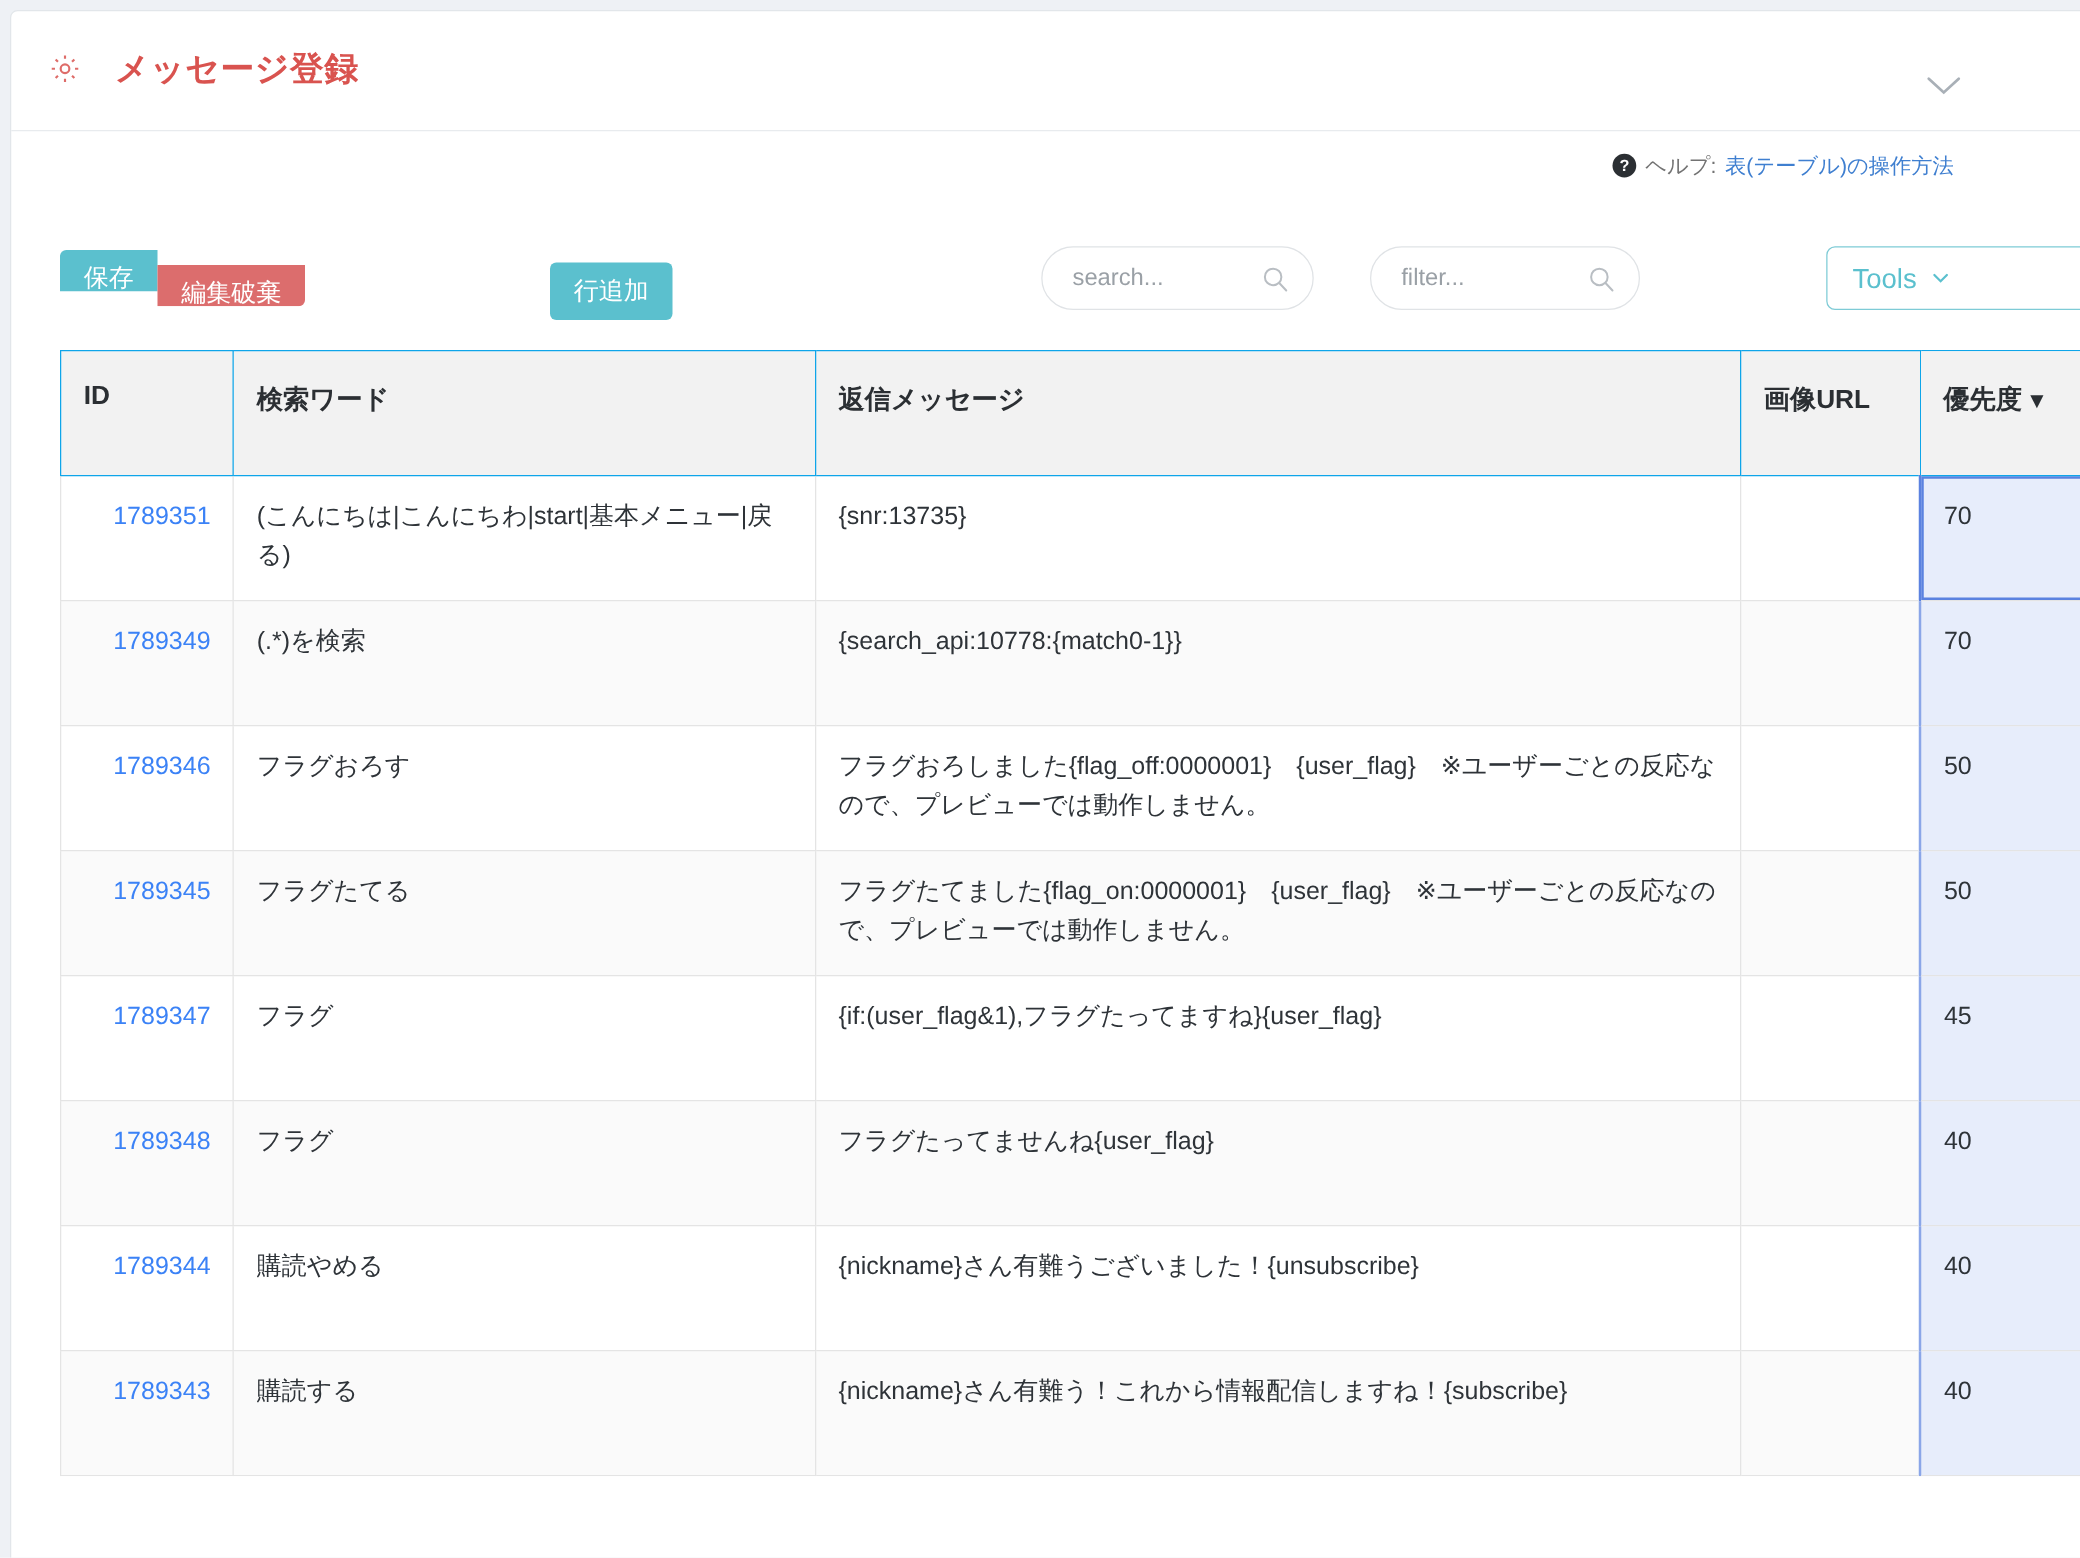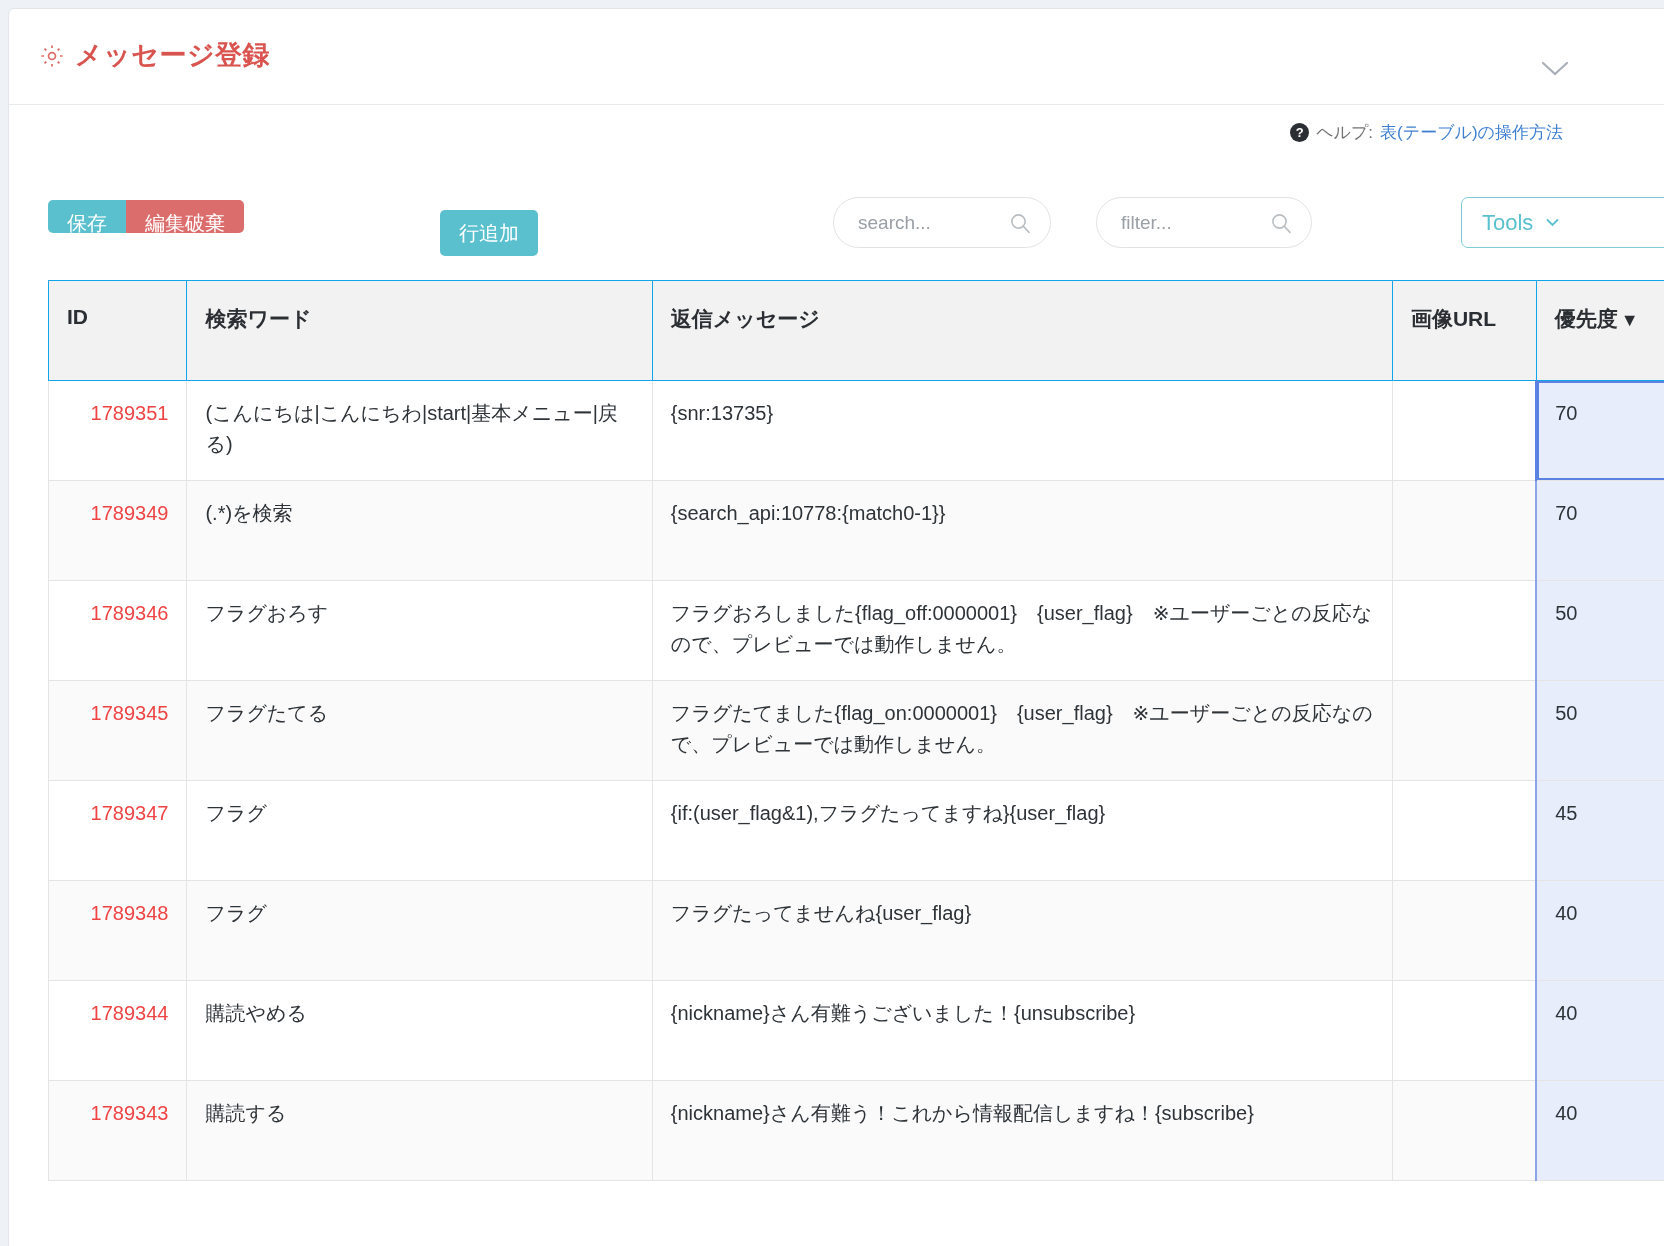--- a/index.html
+++ b/index.html
@@ -39,22 +39,22 @@
     position: relative;
     height: 96px;
     border-bottom: 1px solid #e8ebee;
     box-sizing: border-box;
   }
   .title-wrap {
     position: absolute;
     left: 30px;
     top: 33px;
     display: flex;
-    align-items: flex-end;
-    gap: 10px;
+    align-items: flex-start;
+    gap: 27px;
   }
   .gear-icon {
     width: 26px;
     height: 26px;
     display: block;
     color: #d9534f;
     opacity: .85;
   }
   .page-title {
     font-size: 27px;
@@ -125,21 +125,21 @@
     font-family: inherit;
     font-size: 20px;
     color: #ffffff;
     padding: 0 19px;
     height: 33px;
     line-height: 46px;
     cursor: pointer;
     white-space: nowrap;
   }
   .btn-teal { background: #5bc0ce; }
-  .btn-red  { background: #dc6d6d; }
+  .btn-red  { background: #dc6d6d; margin-top: 12px; }
 
   .btn-add {
     position: absolute;
     left: 431px;
     top: 37px;
     background: #5bc0ce;
     border-radius: 5px;
     height: 46px;
     line-height: 46px;
     padding: 0 19px;
@@ -238,21 +238,21 @@
   tbody tr:nth-child(odd)  td { background: #ffffff; }
 
   .col-id    { width: 130px; }
   .col-word  { width: 437px; }
   .col-msg   { width: 695px; }
   .col-img   { width: 135px; }
   .col-pri   { width: 128px; }
 
   td.cell-id {
     text-align: right;
-    color: #ef4444;
+    color: #3b82f6;
     padding-right: 14px;
   }
   th.th-pri { position: relative; }
   .sort-caret { font-size: 18px; margin-left: 3px; }
 
   
   tbody td.cell-pri {
     background: #e7edfb !important;
     border-left: 2px solid #8aa6e8;
     color: #2e3338;

